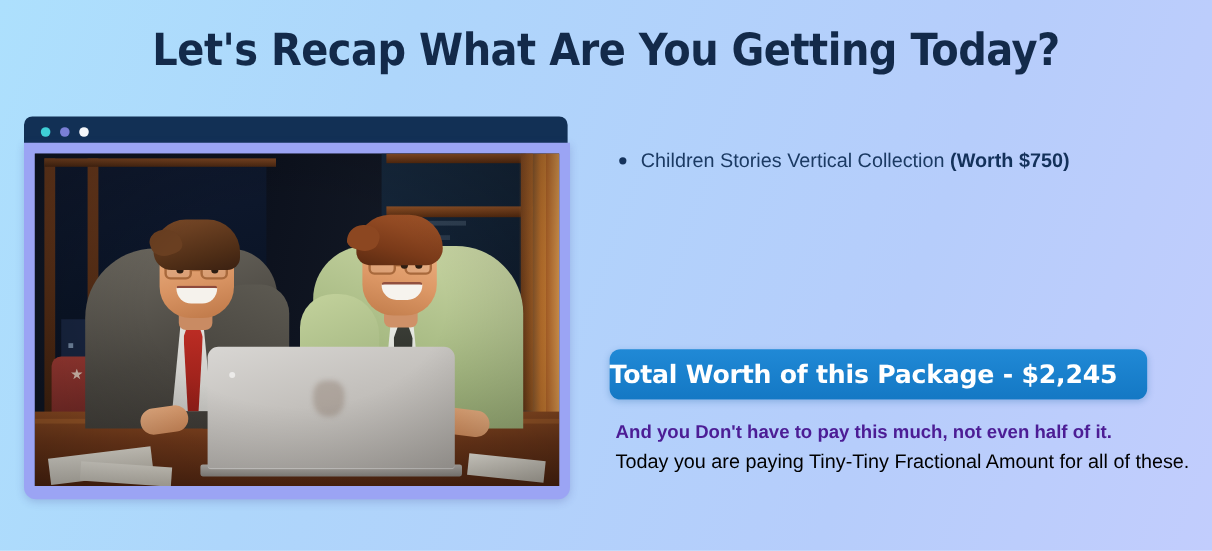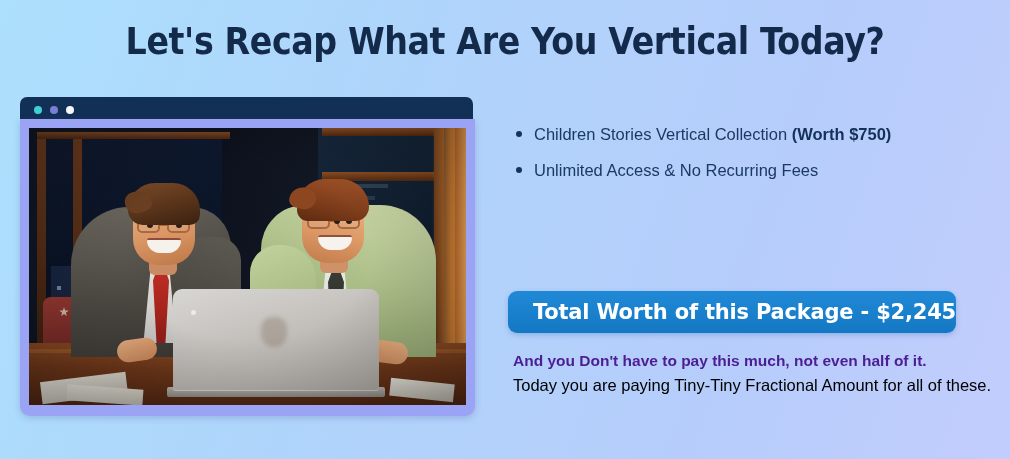--- a/index.html
+++ b/index.html
@@ -360,21 +360,21 @@
   #total-worth-banner {
     position: absolute;
     left: 508px;
     top: 291px;
     width: 448px;
     height: 42px;
     background: linear-gradient(180deg,#2089d6 0%,#1478c4 100%);
     border-radius: 9px;
     display: flex;
     align-items: center;
-    justify-content: flex-end;
+    justify-content: flex-start;
     box-shadow: 0 2px 5px rgba(20,90,160,.25);
   }
   #total-worth-label {
     color: #ffffff;
     font-size: 21px;
     font-weight: 800;
     font-family: "DejaVu Sans", sans-serif;
     letter-spacing: -0.2px;
     white-space: nowrap;
   }
@@ -394,21 +394,21 @@
     top: 376px;
     font-size: 16.5px;
     font-weight: 400;
     color: #000000;
     white-space: nowrap;
   }
 </style>
 </head>
 <body>
 
-<h1 id="page-title">Let's Recap What Are You Vertical Today?</h1>
+<h1 id="page-title">Let's Recap What Are You Getting Today?</h1>
 
 <div id="browser-window">
 
   <div id="browser-titlebar">
     <span class="dot" id="dot-teal"></span>
     <span class="dot" id="dot-purple"></span>
     <span class="dot" id="dot-white"></span>
   </div>
 
   <div id="browser-frame">
@@ -498,23 +498,20 @@
 
       <div class="sc" id="photo-vignette"></div>
     </div>
   </div>
 </div>
 
 <ul id="benefits-list">
   <li class="benefit-item">
     <span>Children Stories Vertical Collection </span><span class="benefit-worth">(Worth $750)</span>
   </li>
-  <li class="benefit-item">
-    <span>Unlimited Access &amp; No Recurring Fees</span><span class="benefit-worth"></span>
-  </li>
 </ul>
 
 <div id="total-worth-banner">
   <span id="total-worth-label">Total Worth of this Package - $2,245</span>
 </div>
 
 <div id="footnote-strong">And you Don't have to pay this much, not even half of it.</div>
 <div id="footnote-sub">Today you are paying Tiny-Tiny Fractional Amount for all of these.</div>
 
 </body></html>

